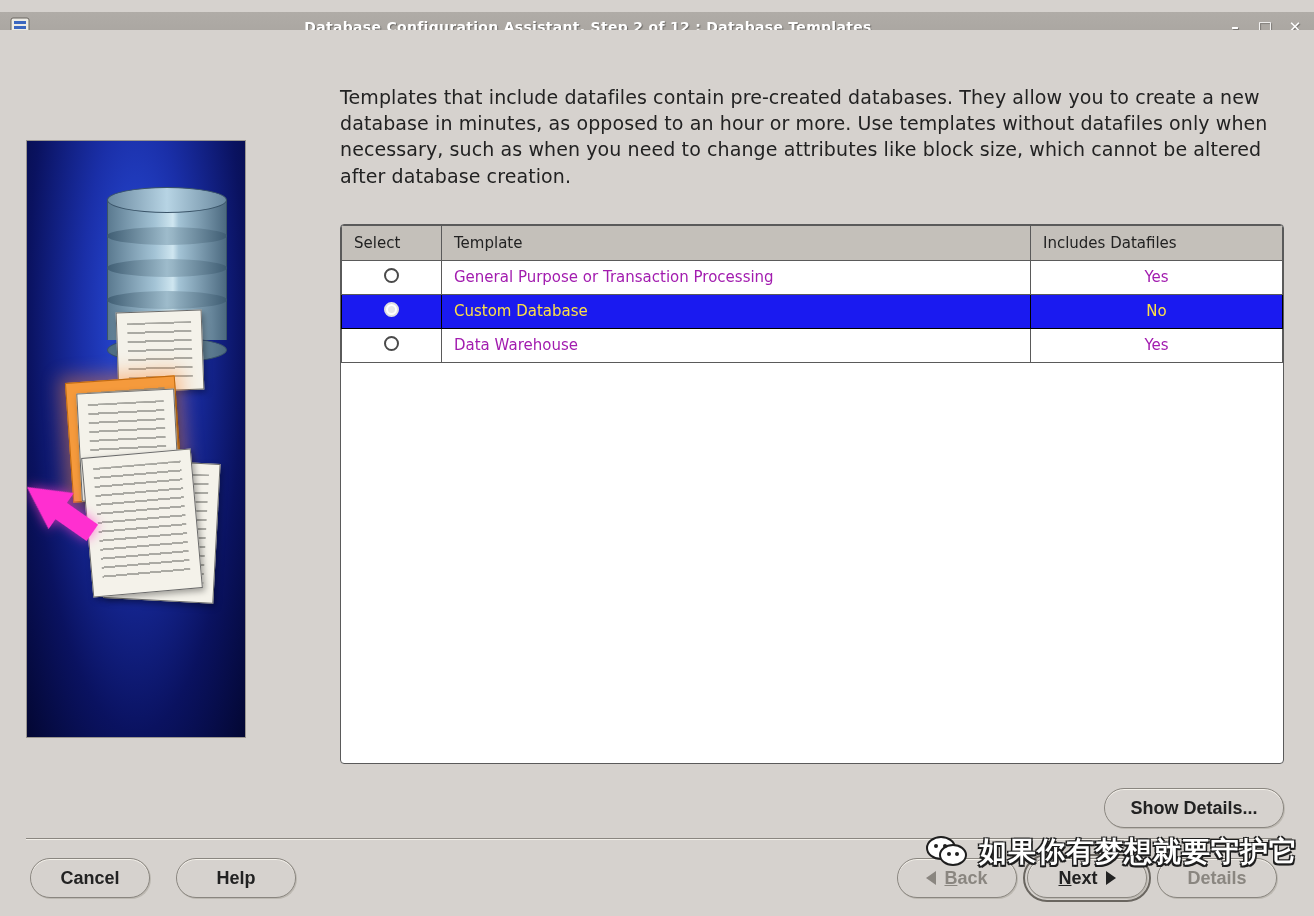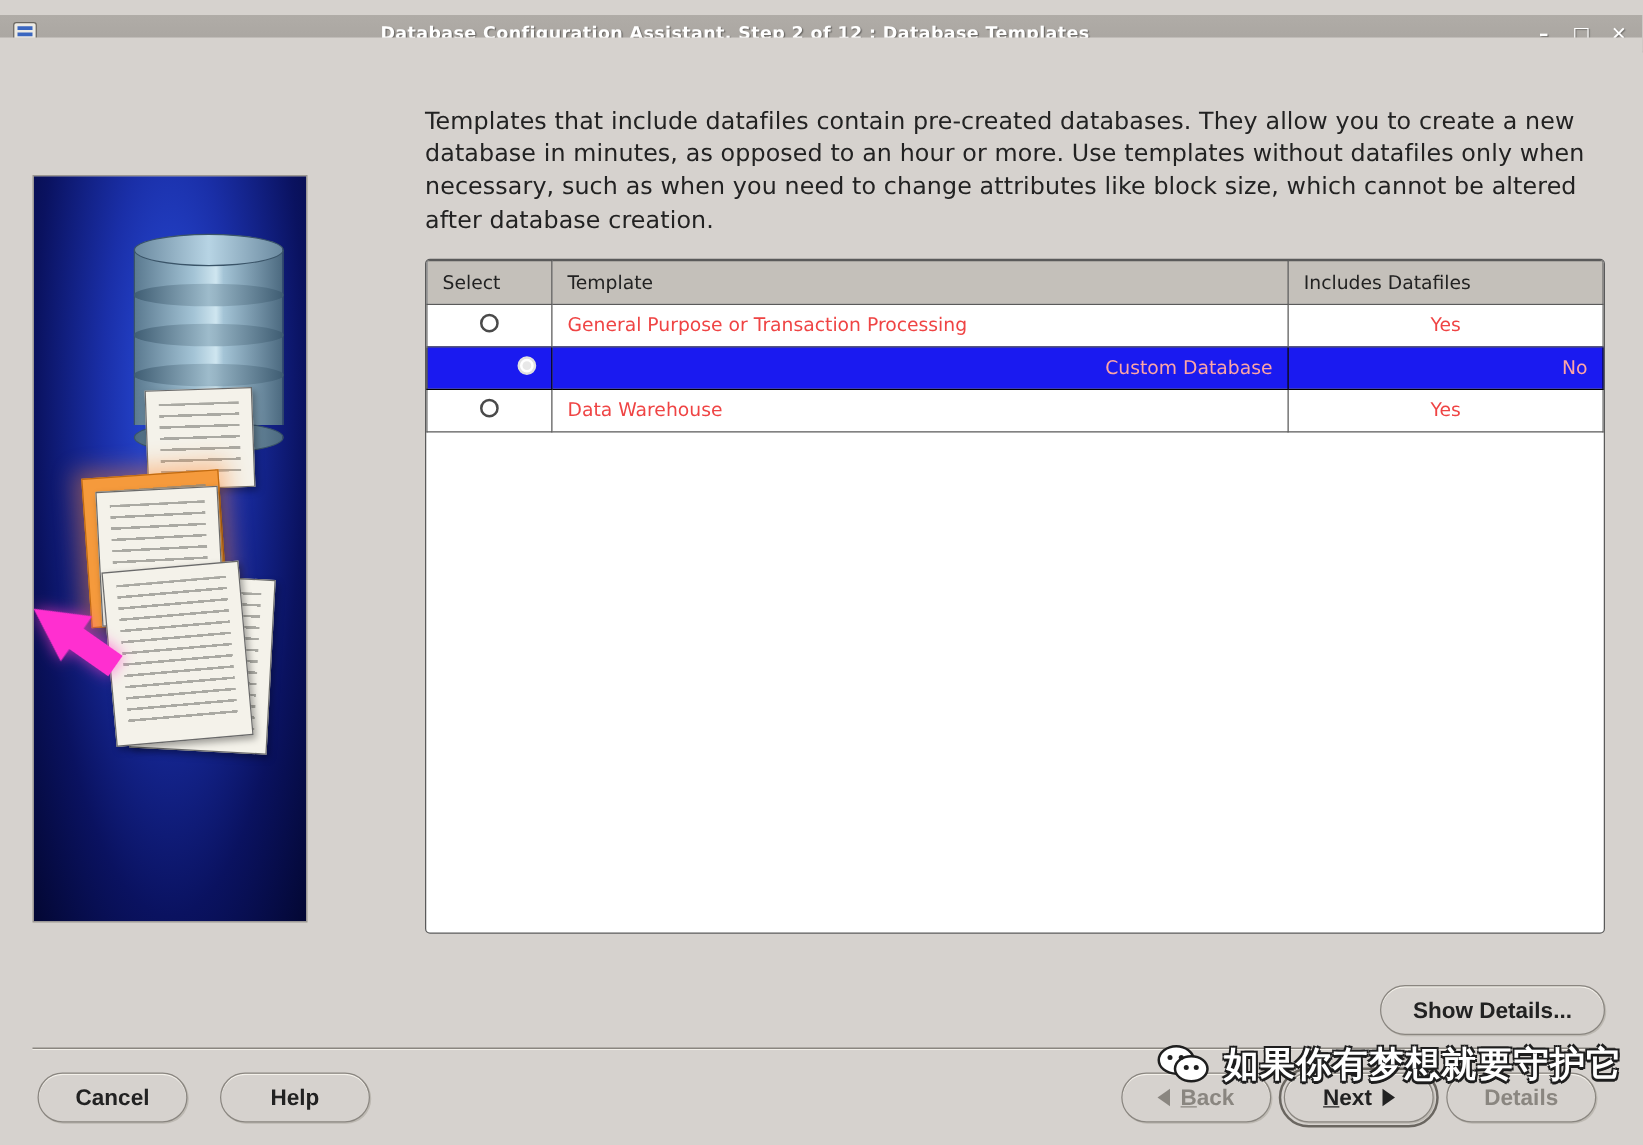--- a/index.html
+++ b/index.html
@@ -105,21 +105,21 @@
 
   
   .main {
     position: absolute;
     top: 54px; left: 340px; right: 30px;
   }
   .desc {
     font-size: 19px;
     color: #222;
     line-height: 1.38;
-    margin-bottom: 18px;
+    margin-bottom: 35px;
     letter-spacing: .1px;
   }
   .table-wrap {
     border: 1px solid #5a5a5a;
     border-radius: 4px;
     background: #fff;
     height: 540px;
     overflow: hidden;
   }
   table.tpl {
@@ -133,25 +133,25 @@
     text-align: left;
     padding: 8px 12px;
     border: 1px solid #5a5a5a;
     color: #222;
   }
   table.tpl th.col-select { width: 100px; }
   table.tpl th.col-inc { width: 252px; text-align: left; }
   table.tpl td {
     border: 1px solid #5a5a5a;
     padding: 7px 12px;
-    color: #ef4444;
+    color: #a21caf;
   }
   table.tpl td.sel { text-align: center; }
   table.tpl td.inc { text-align: center; }
-  table.tpl tr.selected td { background: #1a1af0; color: #fca5a5; border-color:#000;text-align:right; }
+  table.tpl tr.selected td { background: #1a1af0; color: #fde047; border-color:#000; }
   .radio {
     width: 15px; height: 15px;
     border-radius: 50%;
     border: 2px solid #4a4a4a;
     display: inline-block;
     position: relative;
     background:#fff;
   }
   tr.selected .radio { border-color:#e0e0e0; }
   .radio.checked::after{

